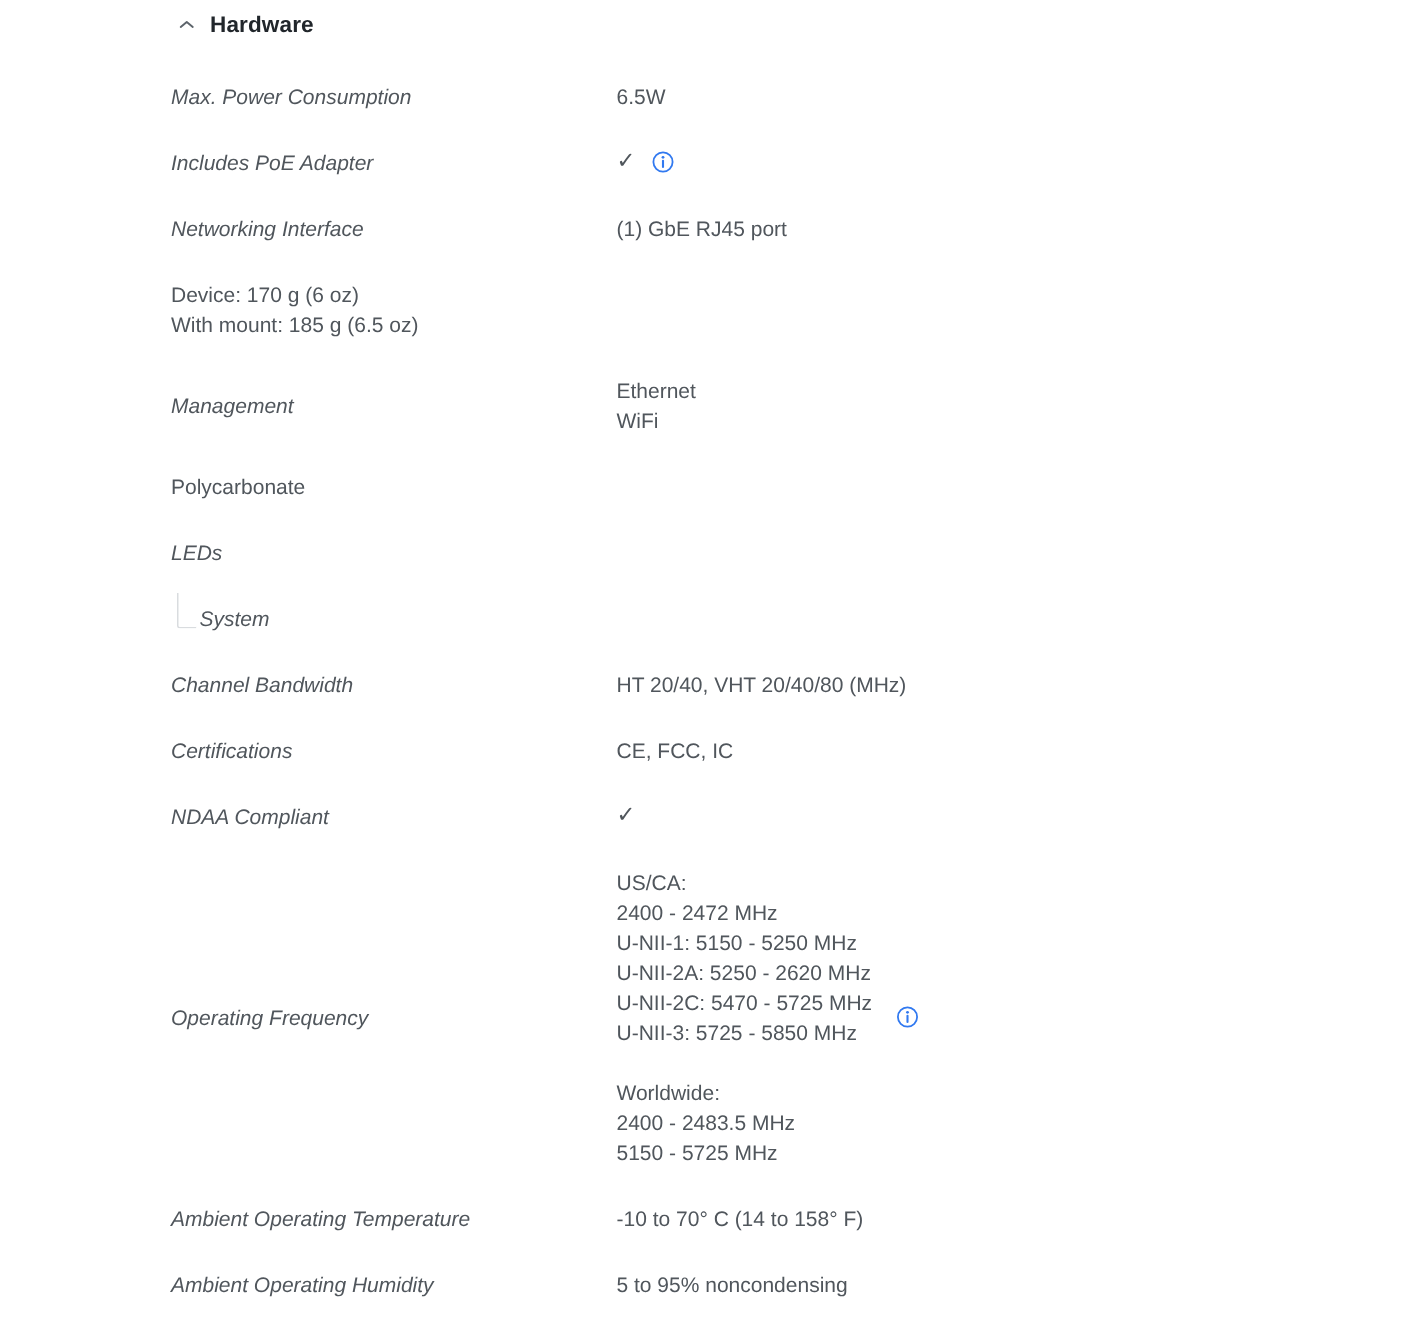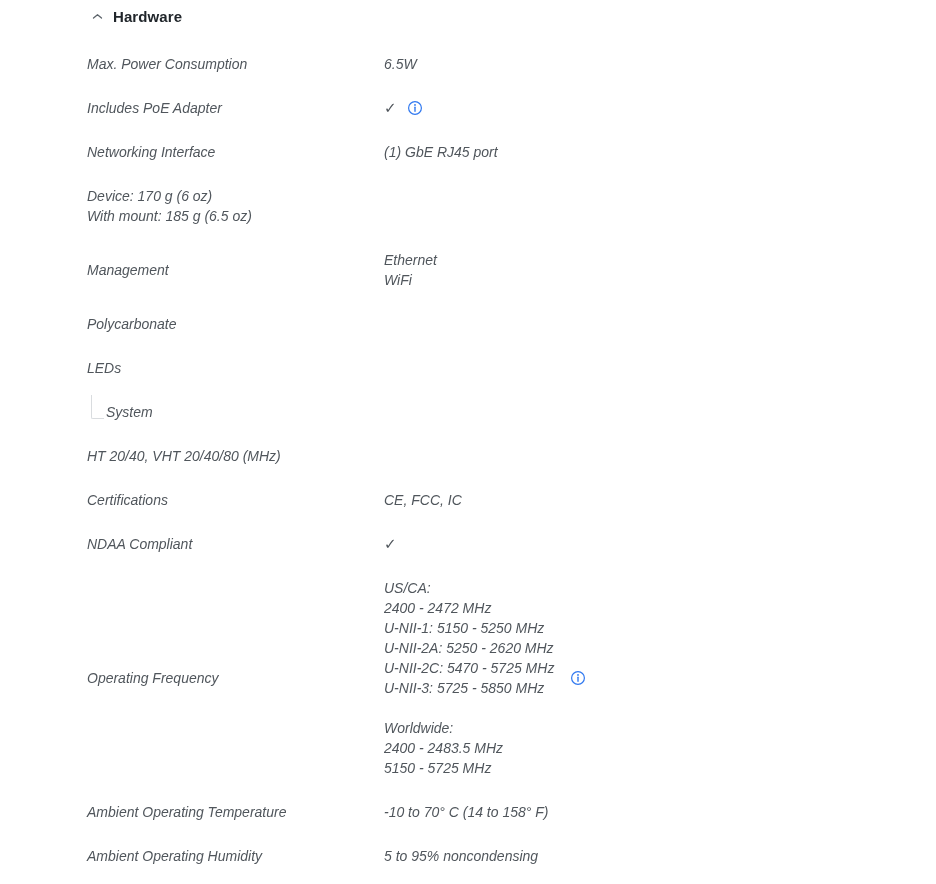--- a/index.html
+++ b/index.html
@@ -4,21 +4,21 @@
 <style>
   * { margin: 0; padding: 0; box-sizing: border-box; }
   html, body {
     width: 936px; height: 884px;
     background: #ffffff;
     font-family: "Liberation Sans", "DejaVu Sans", sans-serif;
     overflow: hidden;
   }
   .page {
     width: 936px; height: 884px;
-    padding: 6px 0 0 87px;
+    padding: 6px 0 0 114px;
     color: var(--text, #50565c);
   }
   
   .section-header {
     display: flex;
     align-items: center;
     height: 20px;
     margin-bottom: 16px;
     cursor: pointer;
   }
@@ -63,21 +63,21 @@
     border-bottom: 1px solid #d9dcdf;
     border-bottom-left-radius: 2px;
   }
   .spec-value {
     display: flex;
     align-items: center;
     gap: 10px;
     color: var(--text, #50565c);
   }
   .lines { min-width: 0; }
-  .vline { min-height: 20px; white-space: pre; font-style: italic; }
+  .vline { min-height: 20px; white-space: pre; }
   .check-icon {
     font-size: 15px;
     line-height: 20px;
     color: var(--text, #50565c);
   }
   .info-icon {
     flex: 0 0 auto;
     width: 16px; height: 16px;
     color: var(--accent, #3179f0);
     cursor: pointer;
@@ -185,20 +185,24 @@
       
     </div>
   </div>
       <div class="spec-row nested">
     <div class="spec-label">
       <span class="tree-connector"></span>
       <span class="label-text">System</span>
     </div>
   </div>
       <div class="spec-row">
+    <div class="spec-label">
+      
+      <span class="label-text">Channel Bandwidth</span>
+    </div>
     <div class="spec-value">
 
       <div class="lines">
             <div class="vline">HT 20/40, VHT 20/40/80 (MHz)</div>
           </div>
 
     </div>
   </div>
       <div class="spec-row">
     <div class="spec-label">

